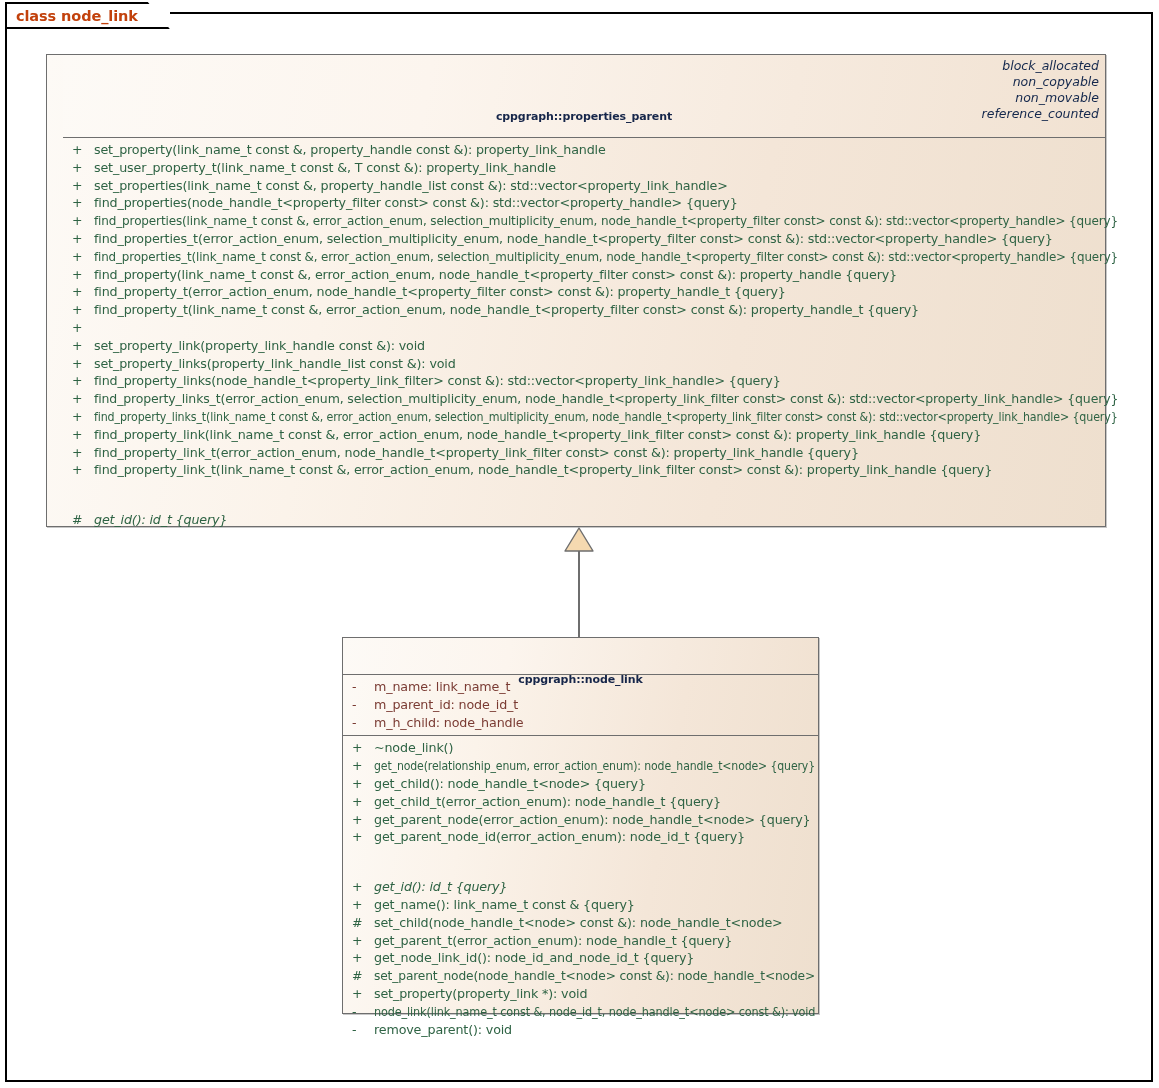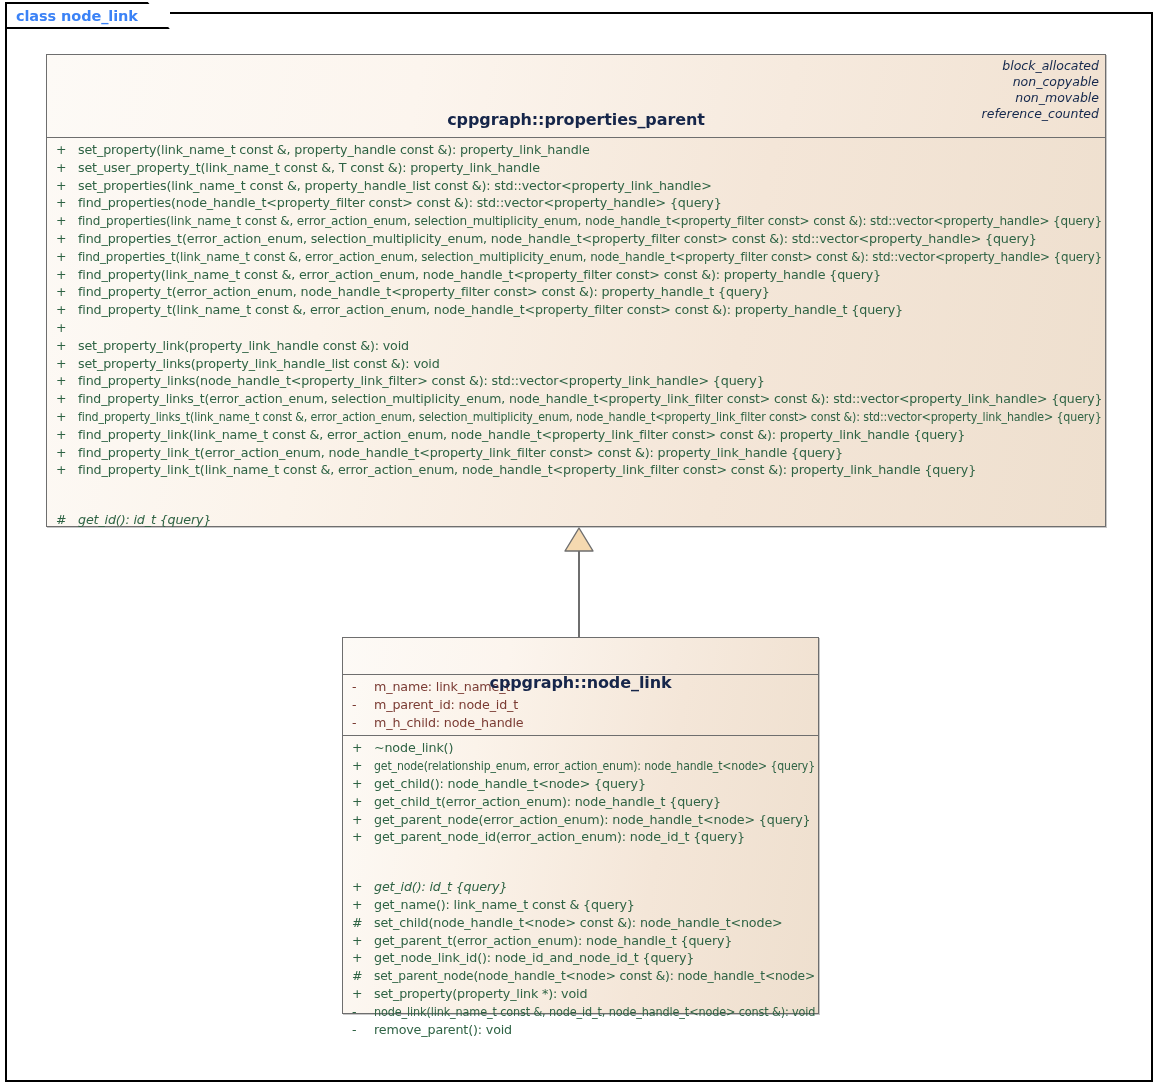--- a/index.html
+++ b/index.html
@@ -51,21 +51,21 @@
     padding: 0 30px 0 9px;
     box-sizing: border-box;
     background: #ffffff;
     border: 2px solid #000000;
     border-bottom: 2px solid #000000;
     clip-path: polygon(0 0, calc(100% - 22px) 0, 100% 100%, 0 100%);
   }
   .frame-tab-label {
     font-size: 14.5px;
     font-weight: bold;
-    color: #3b82f6;
+    color: #c2410c;
     white-space: nowrap;
     letter-spacing: -0.1px;
   }
 
   
   .uml-class {
     position: absolute;
     box-sizing: border-box;
     border: 1px solid #6e6e6e;
     background: linear-gradient(100deg, #fdfaf6 0%, #fbf3ea 28%, #f4e6d8 65%, #eedfce 100%);
@@ -88,21 +88,21 @@
   }
   .stereo-item {
     font-size: 12.5px;
     font-style: italic;
     color: #14284d;
     white-space: nowrap;
   }
 
   .uml-title {
     text-align: center;
-    font-size: 16px;
+    font-size: 11px;
     font-weight: bold;
     color: #16264a;
     white-space: nowrap;
     letter-spacing: -0.1px;
   }
 
   .uml-compartment {
     box-sizing: border-box;
     padding: 3px 0 4px 0;
   }
@@ -133,20 +133,21 @@
   
   .ops .vis, .ops .sig { color: #2e6344; }
   .attrs .vis, .attrs .sig { color: #7a3b33; }
 
   
   #parent-class {
     left: 46px;
     top: 54px;
     width: 1060px;
     height: 473px;
+    padding-left: 16px;
   }
   #parent-class .uml-header { height: 83px; }
   #parent-class .uml-title {
     position: absolute;
     left: 0; right: 0;
     top: 55px;
   }
 
   
   #child-class {

